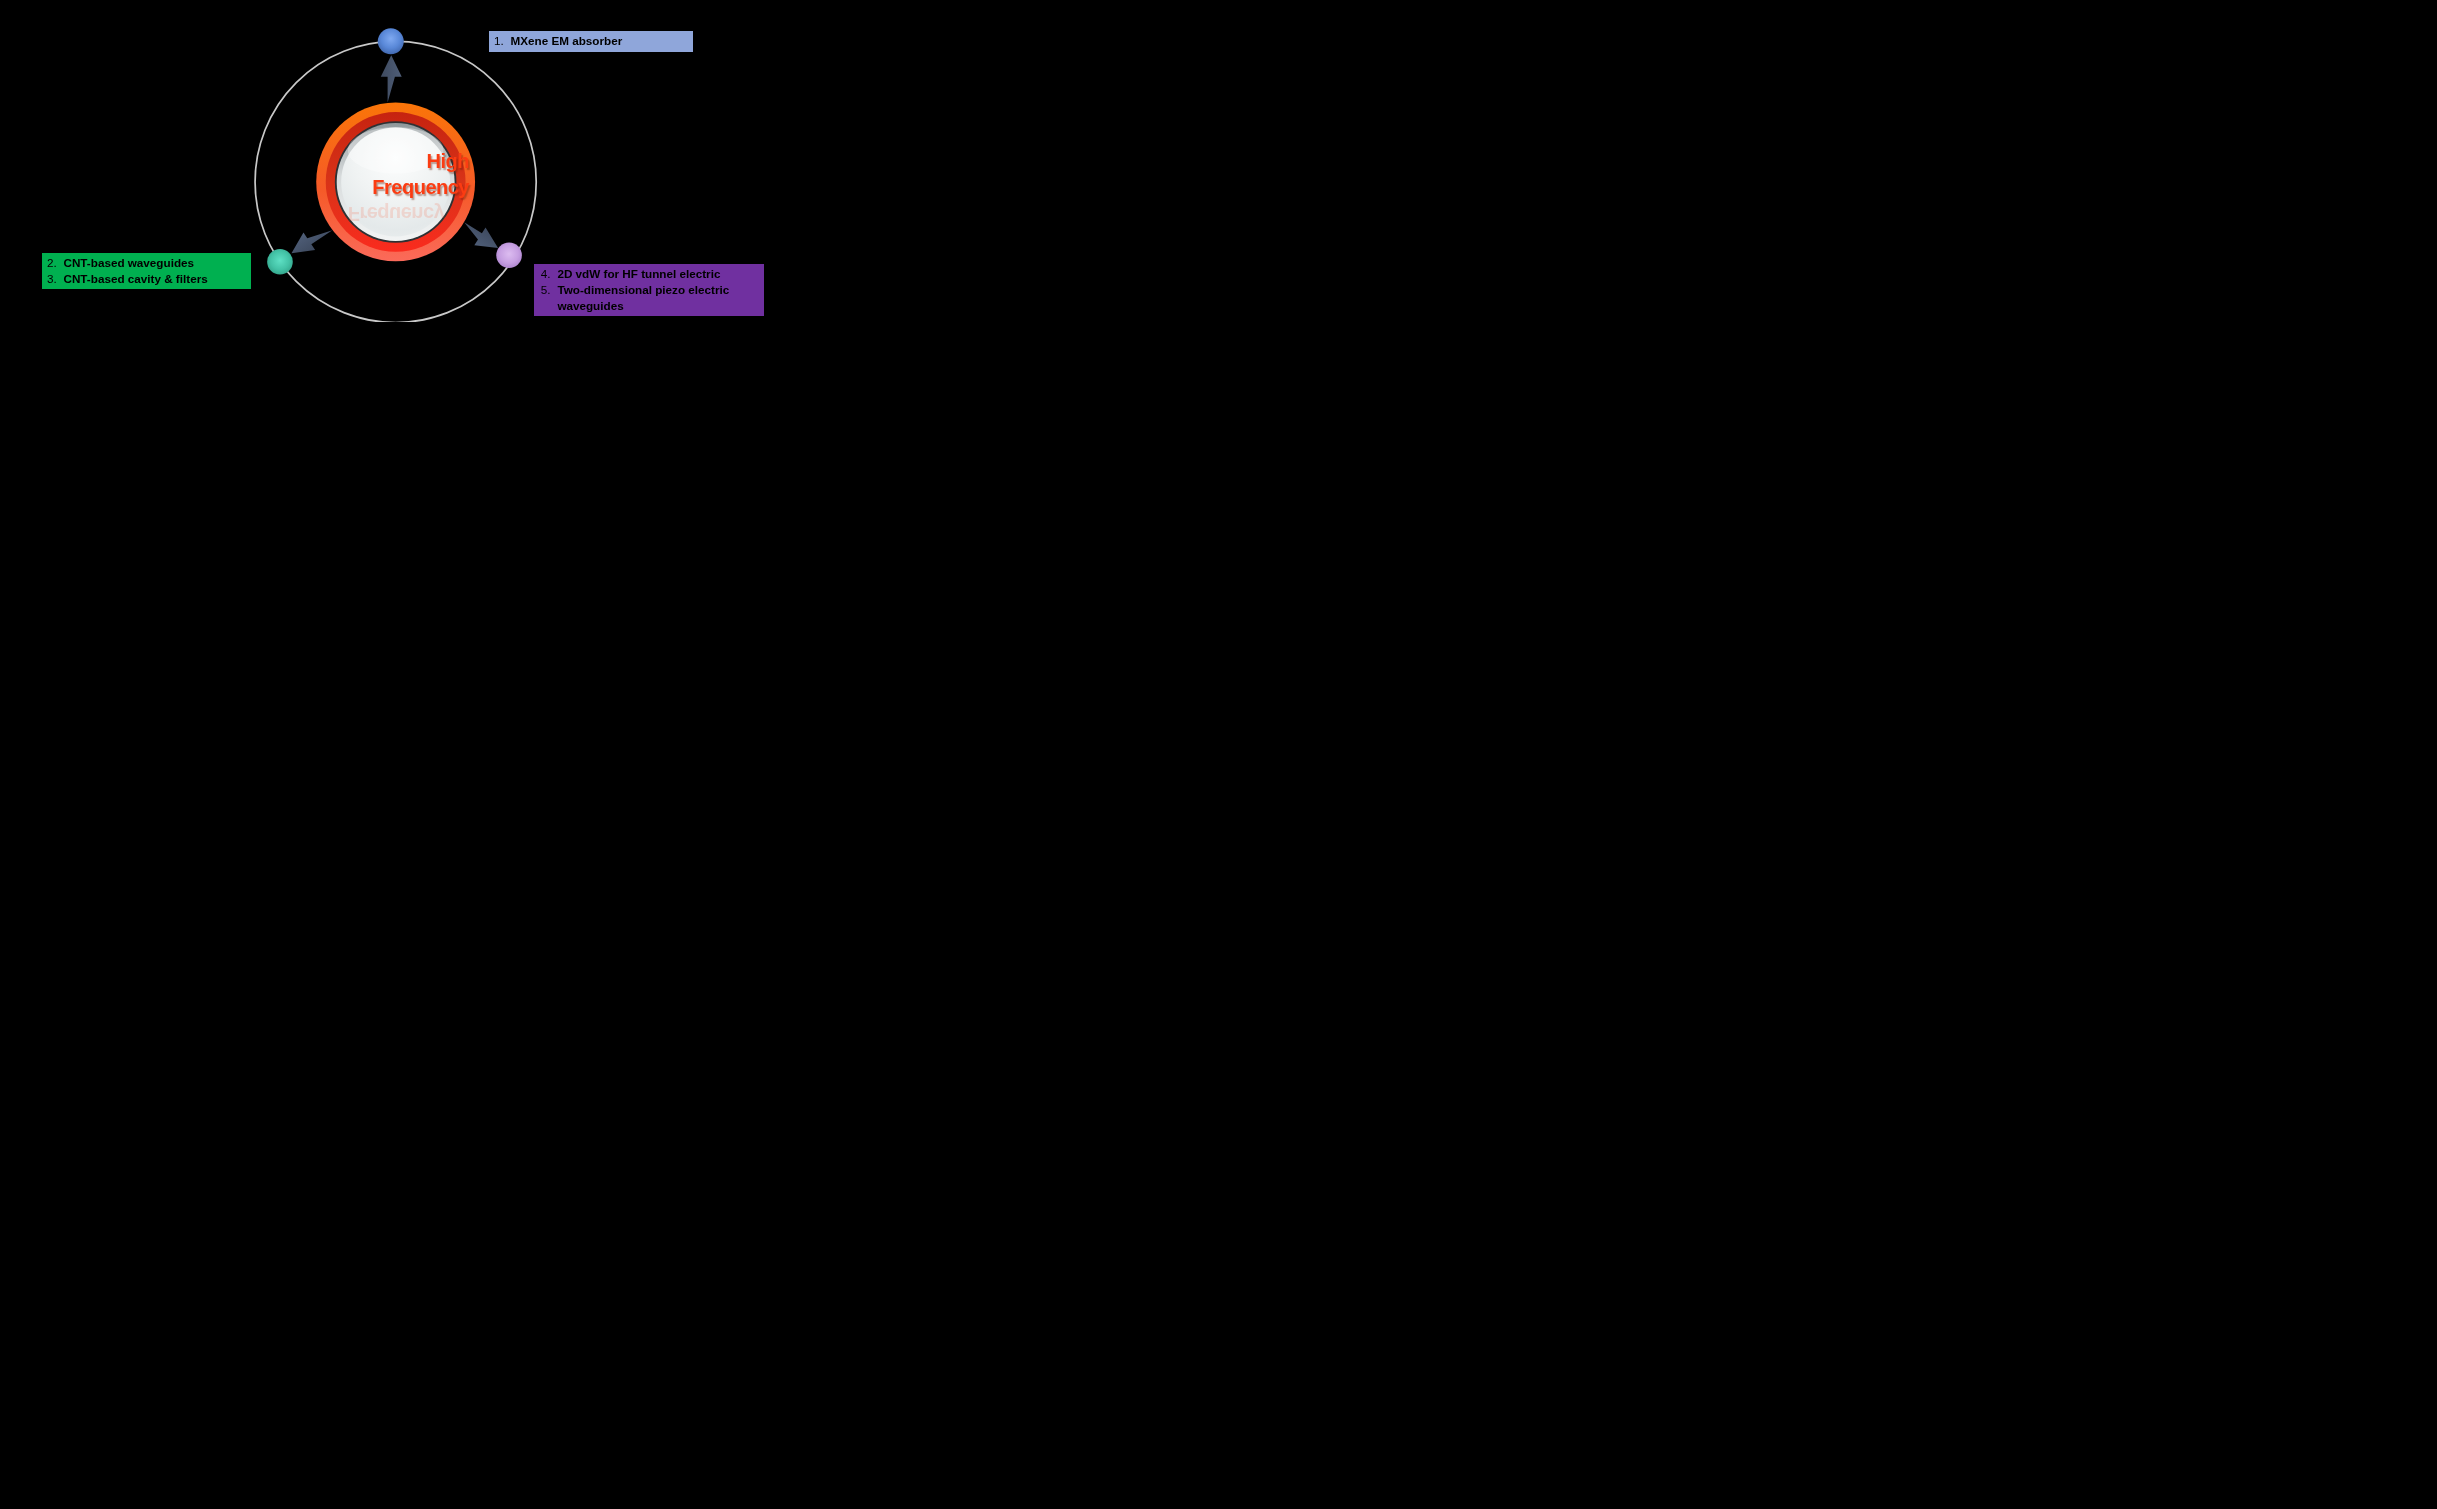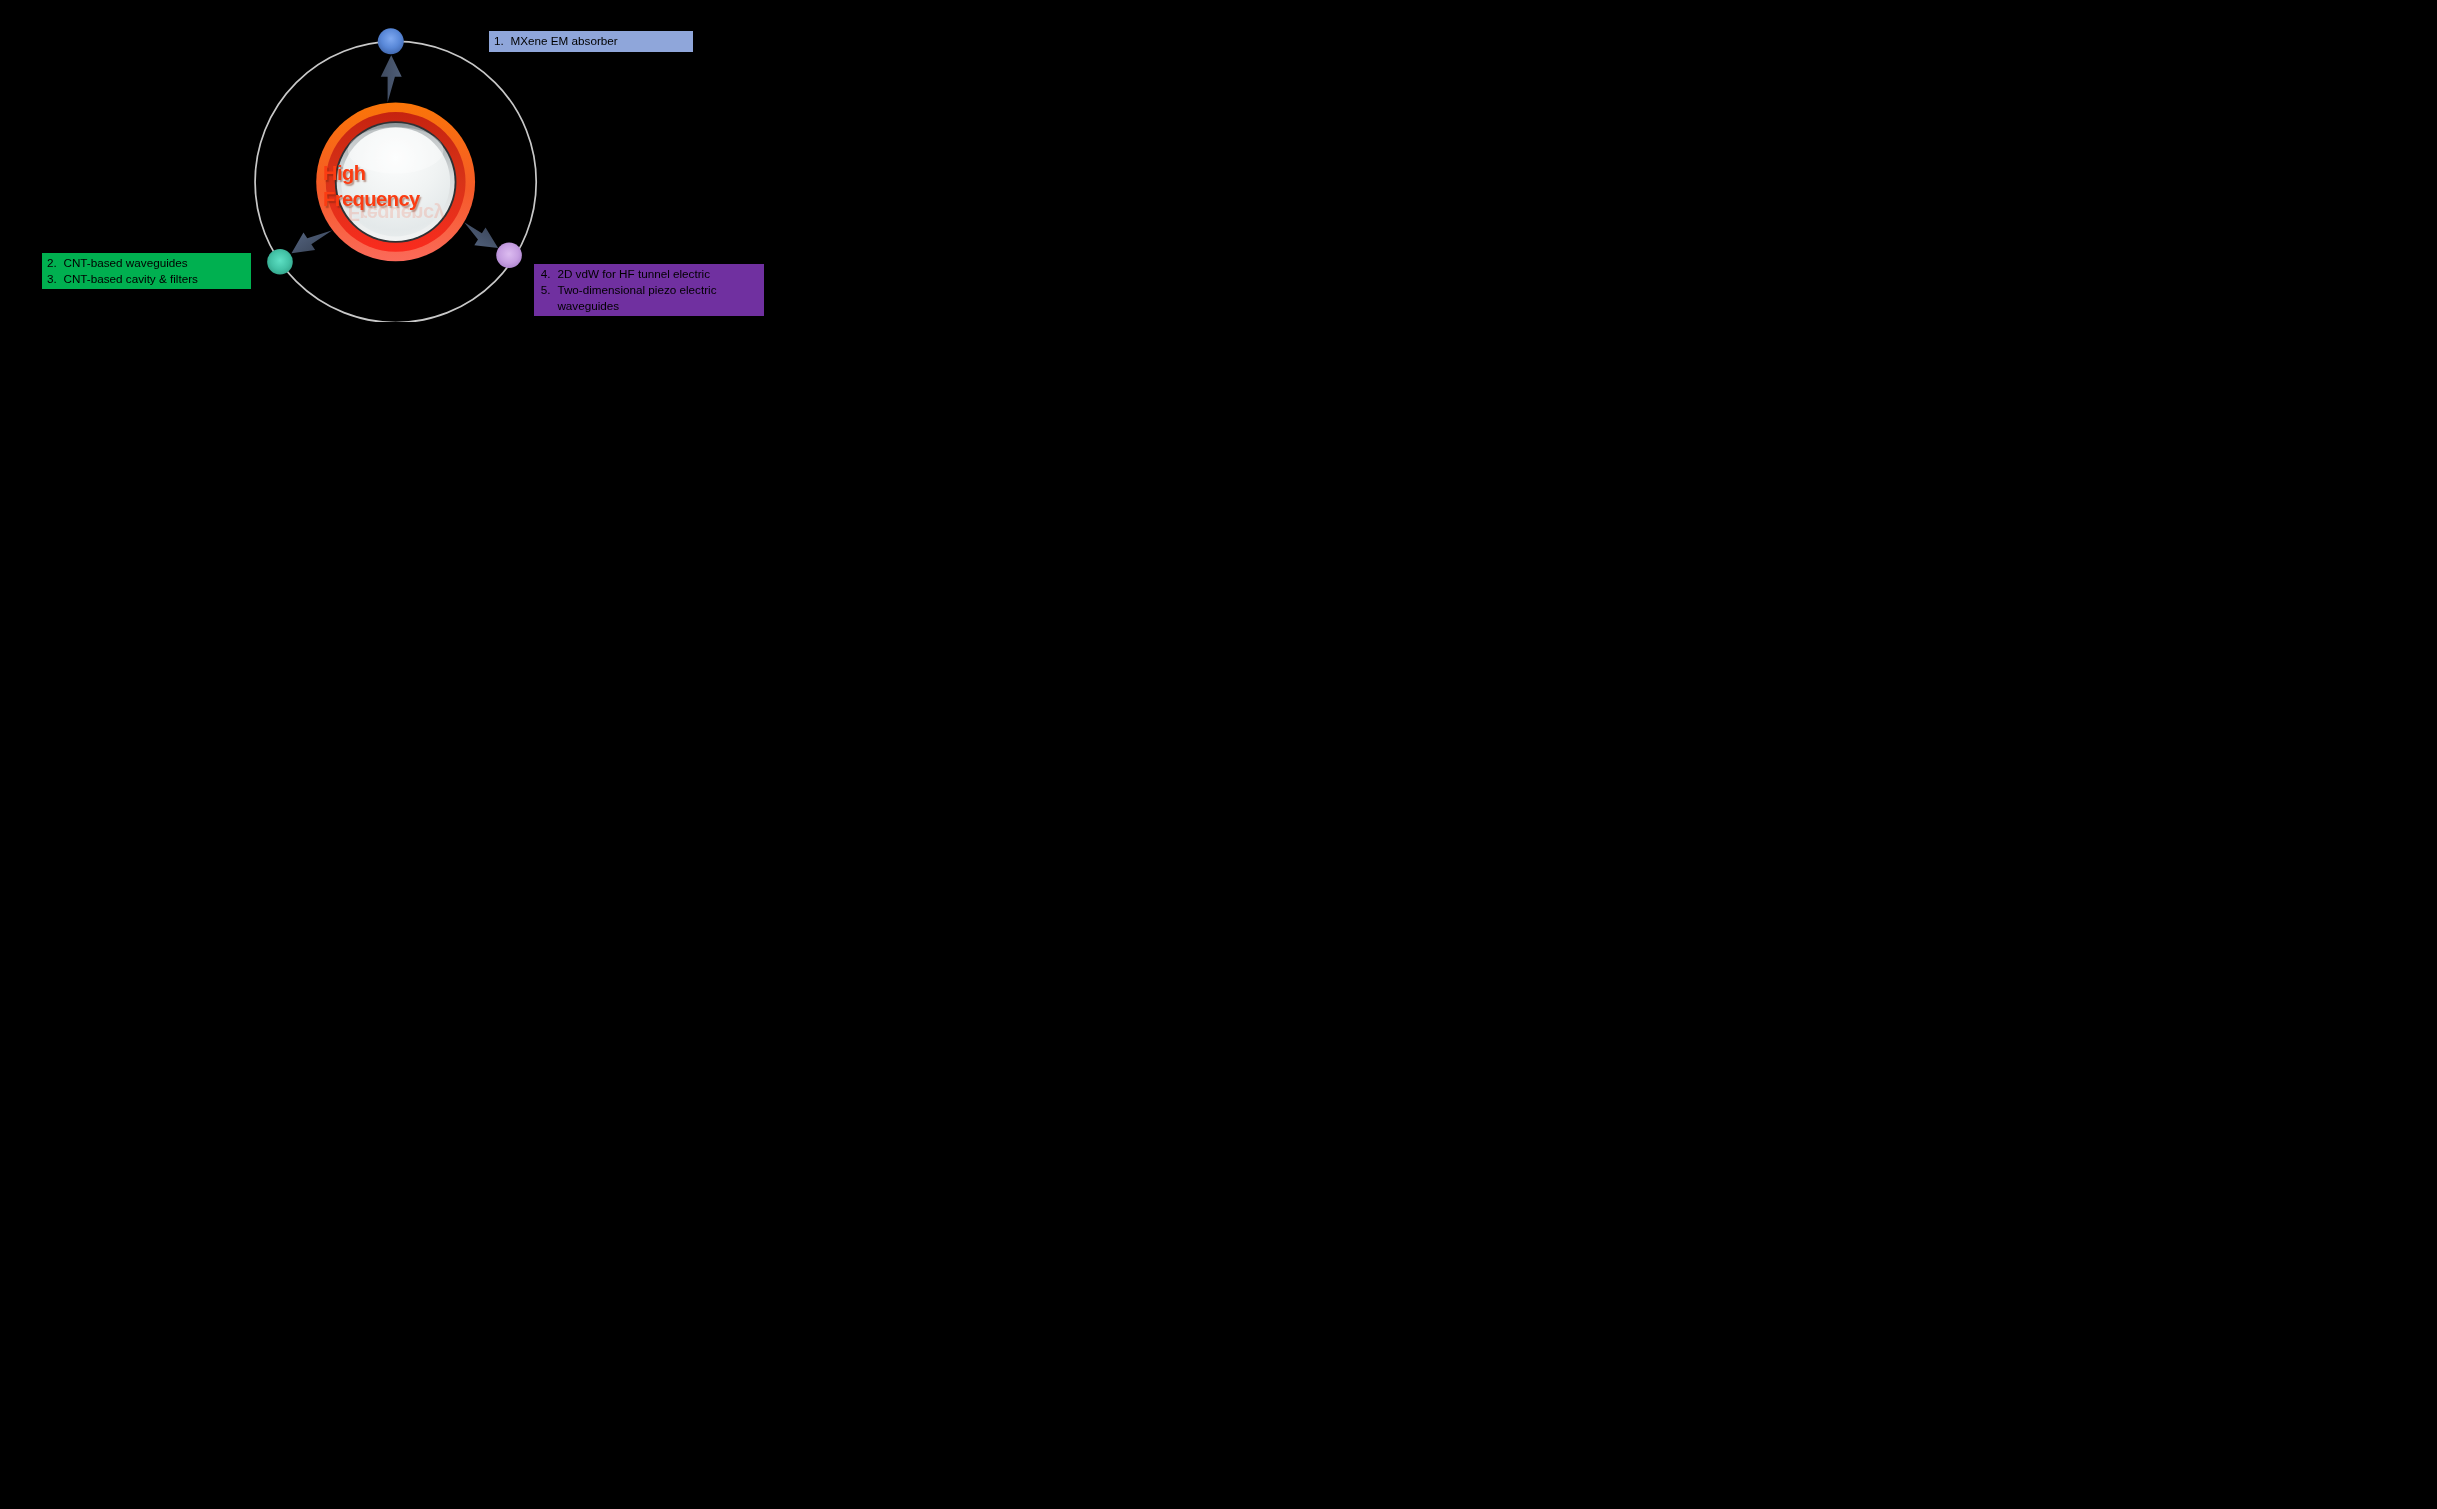--- a/index.html
+++ b/index.html
@@ -4,39 +4,39 @@
 <style>
   html,body{margin:0;padding:0;background:#000;}
   .stage{
     position:relative;width:764px;height:322px;background:#000;
     overflow:hidden;font-family:"Liberation Sans",sans-serif;
   }
   .stage svg{position:absolute;left:0;top:0;}
 
   
   .hf-text{
-    position:absolute;left:323px;top:160px;width:146px;
-    text-align:left;font-weight:700;font-size:20px;line-height:26px;
+    position:absolute;left:323px;top:148px;width:146px;
+    text-align:right;font-weight:700;font-size:20px;line-height:26px;
     letter-spacing:-0.5px;color:#FB3C12;
     text-shadow:1.5px 2px 1.5px rgba(110,35,10,.45);
   }
   .hf-text span{display:block;}
   .hf-reflection{
     position:absolute;left:323px;top:201px;width:146px;
     text-align:center;font-weight:700;font-size:20px;line-height:26px;
     letter-spacing:-0.5px;color:#FB3C12;
     transform:scaleY(-1);opacity:.14;filter:blur(0.5px);
     pointer-events:none;
   }
 
   
   .label-box{position:absolute;color:#000;font-size:11.7px;line-height:16px;}
   .label-box .row{display:grid;grid-template-columns:16.6px 1fr;align-items:start;}
   .label-box .num{text-align:left;}
-  .label-box .txt{white-space:pre-line;}
+  .label-box .txt{white-space:pre-line;font-weight:bold;}
   .box-absorber{left:489px;top:31px;width:204px;height:20.5px;background:#8FA6DA;padding:2px 0 0 4.9px;box-sizing:border-box;}
   .box-cnt{left:42px;top:253px;width:209px;height:36px;background:#00B050;padding:2px 0 0 4.9px;box-sizing:border-box;}
   .box-vdw{left:534px;top:264px;width:231px;height:52px;background:#7030A0;padding:2.4px 0 0 6.8px;box-sizing:border-box;}
 </style>
 </head>
 <body>
 
 <div class="stage">
 
   <svg width="764" height="322" viewBox="0 0 1568 660">

